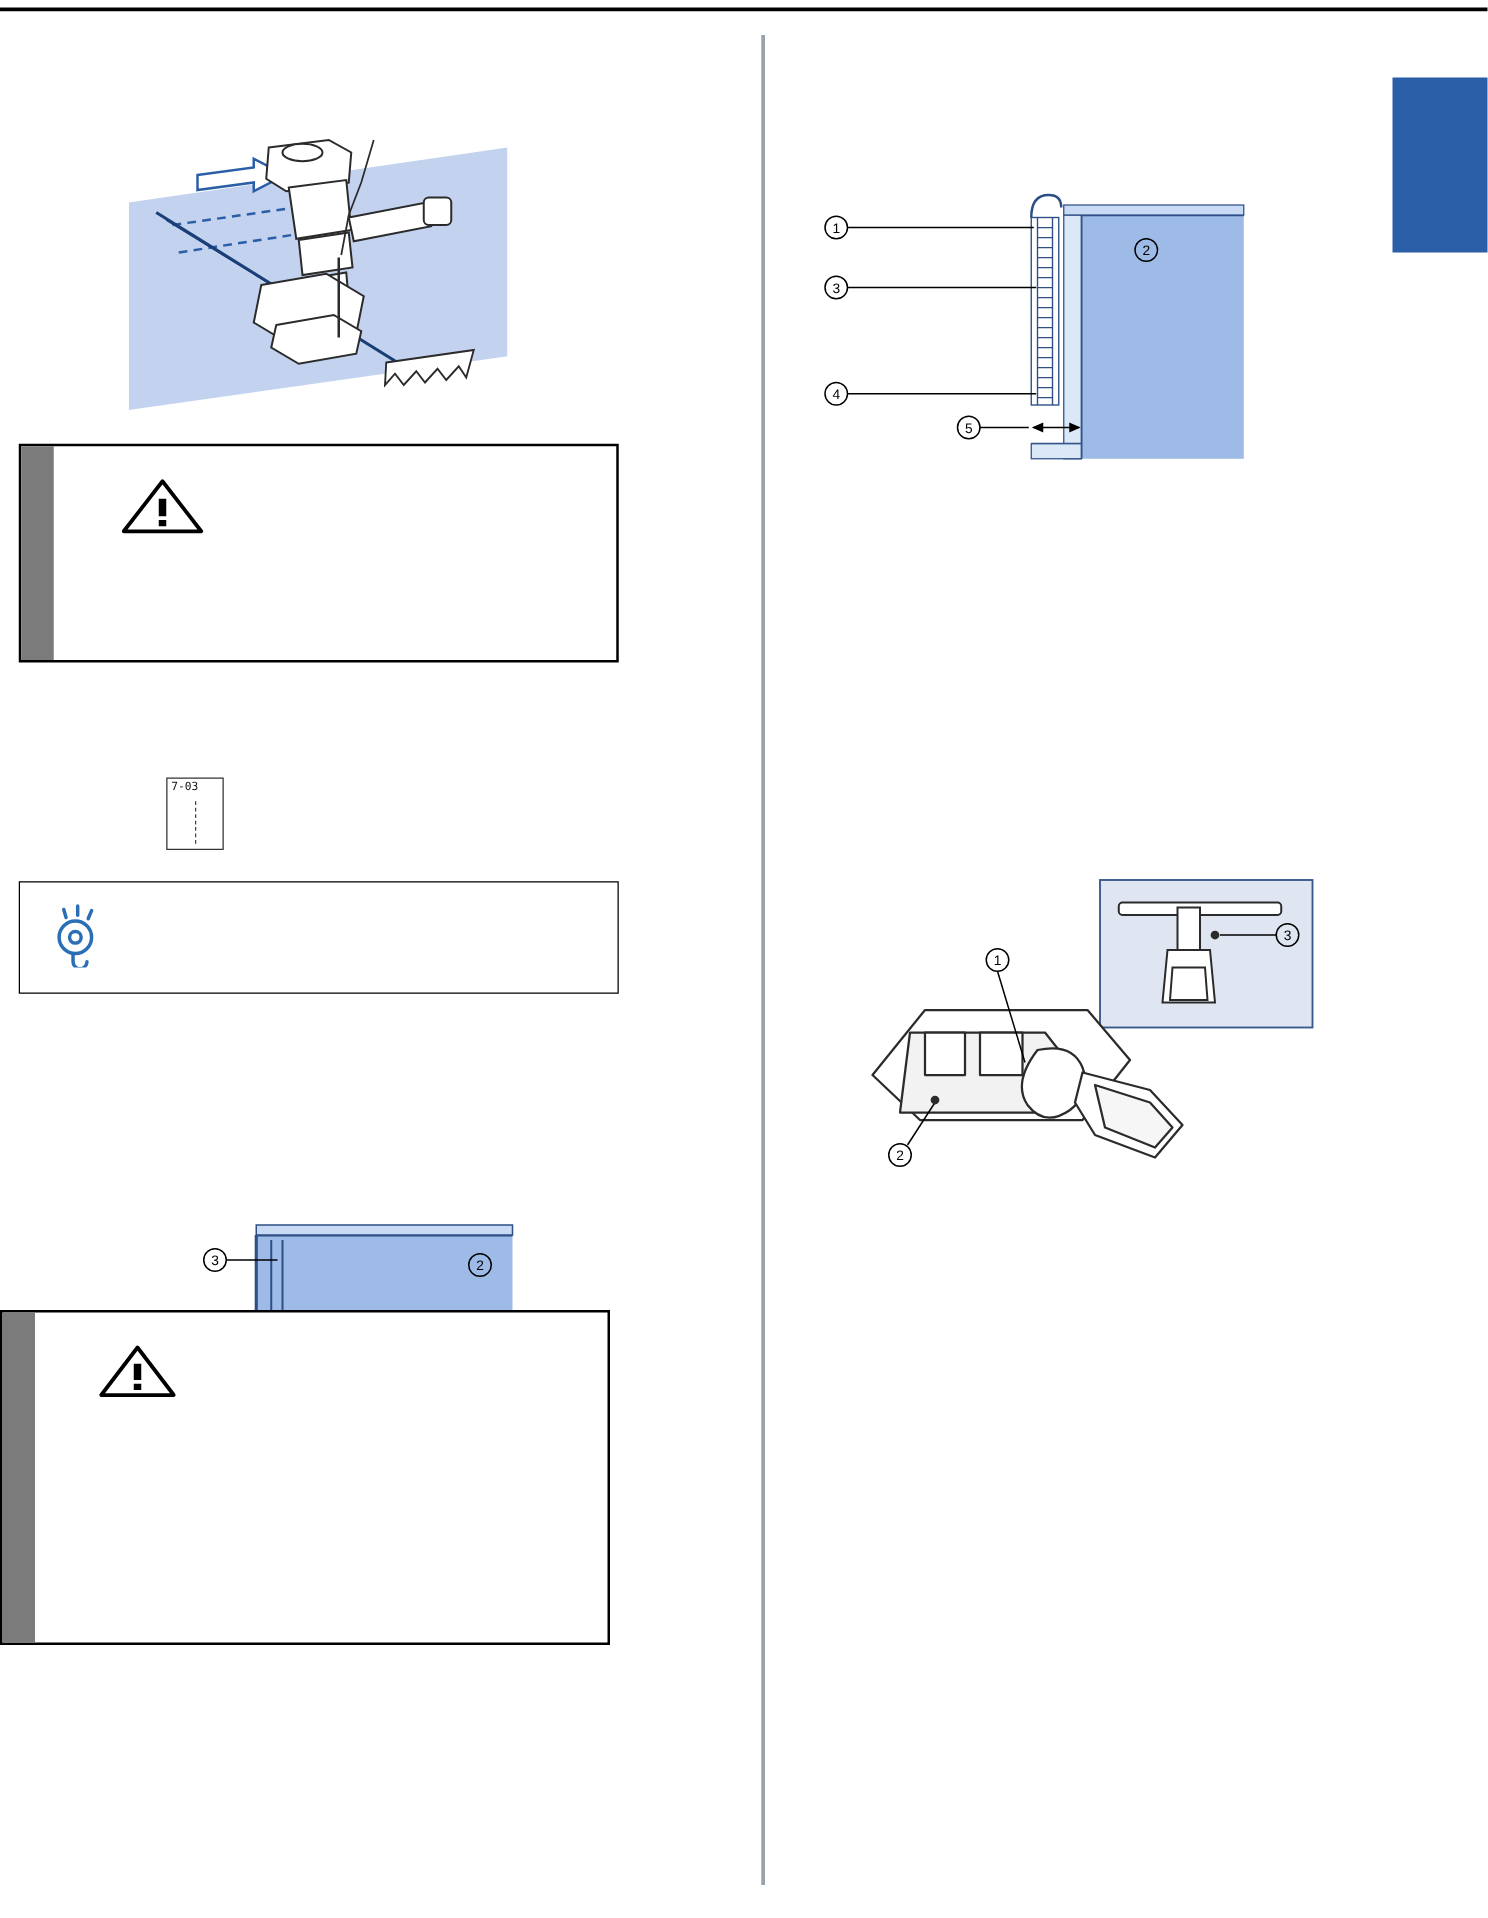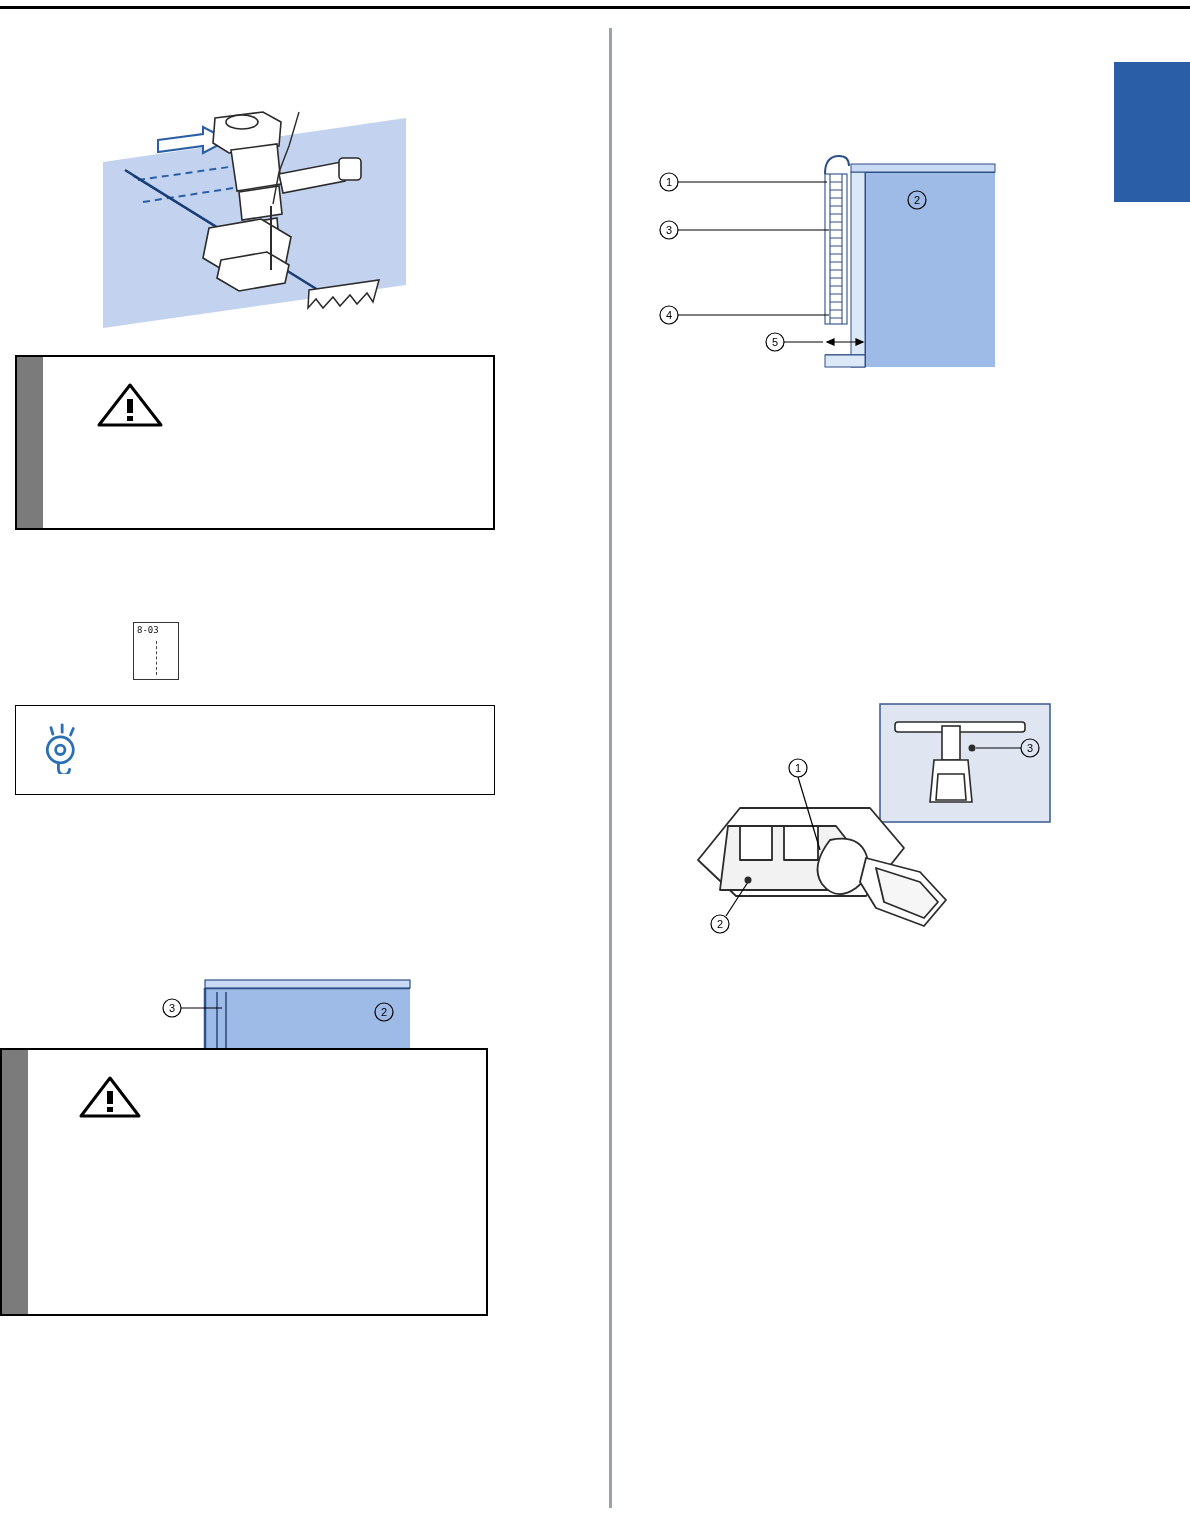--- a/index.html
+++ b/index.html
@@ -232,21 +232,21 @@
     <div class="bar"></div>
     <svg width="70" height="48" style="position:absolute;left:78px;top:24px;">
       <polygon points="35,4 66,44 4,44" fill="#ffffff" stroke="#000000" stroke-width="3" stroke-linejoin="round"></polygon>
       <rect x="32" y="18" width="6" height="14" fill="#000000"></rect>
       <rect x="32" y="35" width="6" height="5" fill="#000000"></rect>
     </svg>
     <div style="position:absolute;left:60px;top:80px;width:400px;font-size:13px;"></div>
   </div>
 
   <div class="stitch-icon">
-    <div class="num">8-03</div>
+    <div class="num">7-03</div>
     <div class="dash"></div>
   </div>
 
   <div class="memo-box">
     <svg class="memo-icon" width="56" height="56" viewBox="0 0 56 56">
       <g stroke="#2a6fb5" stroke-width="3" fill="none" stroke-linecap="round">
         <line x1="14" y1="6" x2="16" y2="13"></line>
         <line x1="26" y1="3" x2="26" y2="11"></line>
         <line x1="38" y1="7" x2="35" y2="14"></line>
         <path d="M10,30 a14,14 0 1,1 28,0 a14,14 0 0,1 -14,14 a14,14 0 0,1 -14,-14 z"></path>

